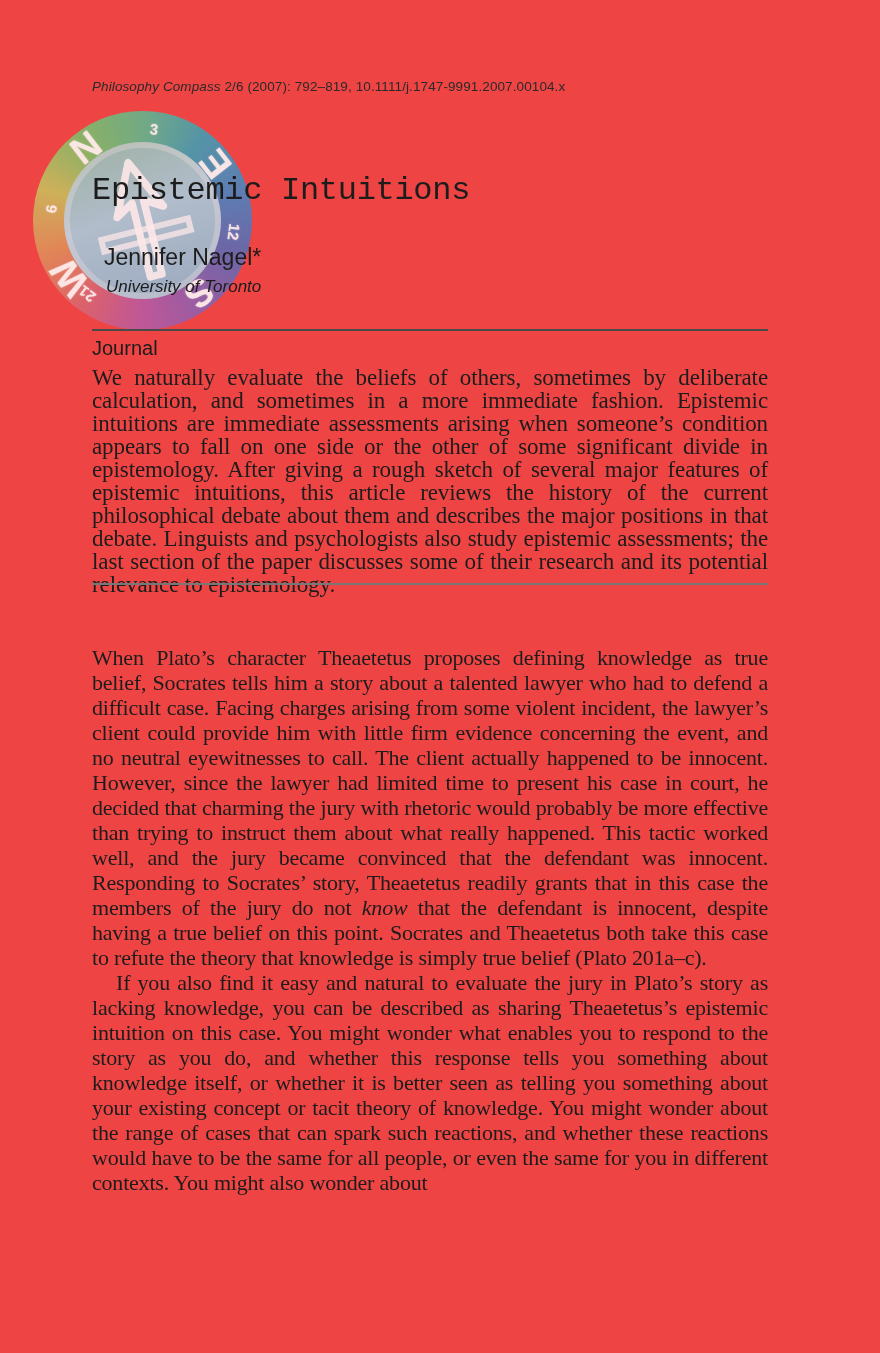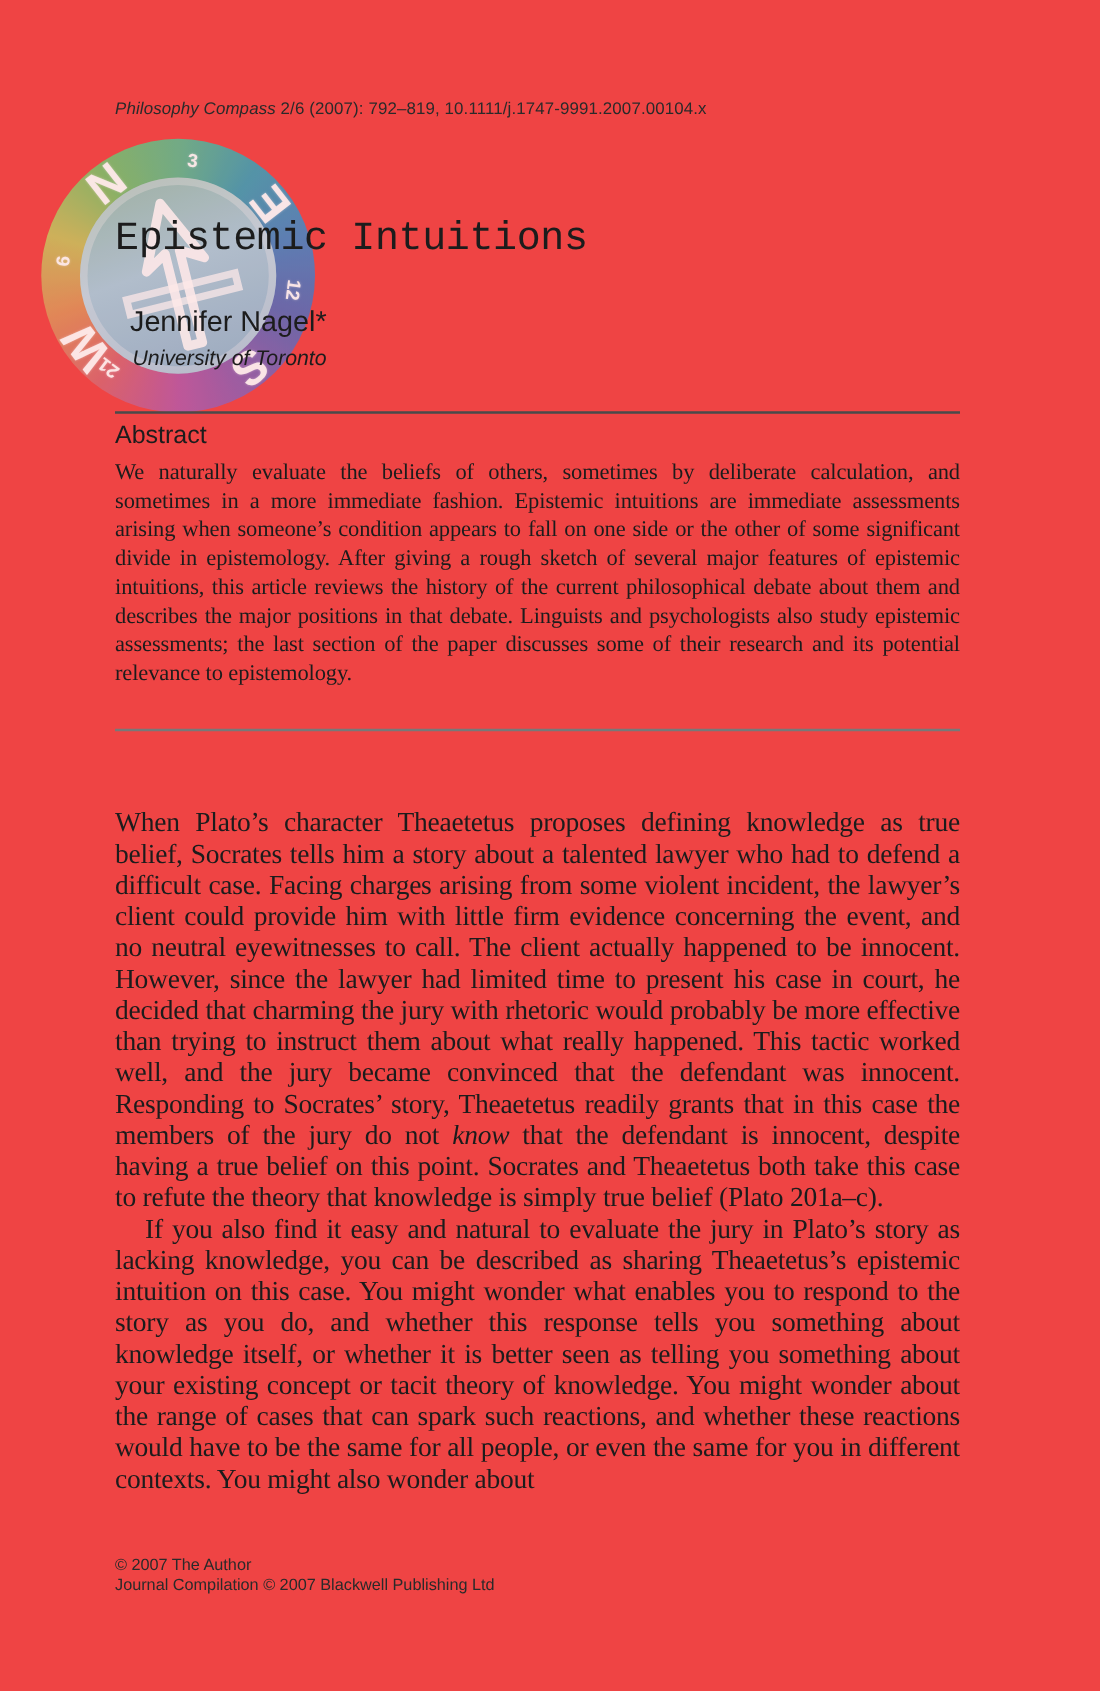--- a/index.html
+++ b/index.html
@@ -75,21 +75,21 @@
   .rule-top{top:329px;border-top-color:#4a4a4a;}
   .rule-bottom{top:583px;border-top-color:#787878;}
   
   .abstract-heading{
     position:absolute;left:92px;top:337px;margin:0;
     font-size:20px;font-weight:400;color:#1c1c1c;
   }
   .abstract-text{
     position:absolute;left:92px;top:366px;width:676px;margin:0;
     font-family:"Liberation Serif", serif;
-    font-size:18px;line-height:23px;text-align:justify;
+    font-size:23px;line-height:23px;text-align:justify;
     color:#1c1c1c;letter-spacing:-.1px;
   }
   
   .article-body{
     position:absolute;left:92px;top:645px;width:676px;height:578px;
     overflow:hidden;
     font-family:"Liberation Serif", serif;
     font-size:22px;line-height:25px;text-align:justify;
     color:#1c1c1c;letter-spacing:-.2px;
   }
@@ -125,27 +125,23 @@
     <span class="dial small d-12">12</span>
     <span class="dial small d-21">21</span>
     <span class="dial small d-6">6</span>
   </div>
 
   <h1 class="title">Epistemic Intuitions</h1>
   <p class="author">Jennifer Nagel*</p>
   <p class="affiliation">University of Toronto</p>
 
   <div class="rule rule-top"></div>
-  <h2 class="abstract-heading">Abstract</h2>
+  <h2 class="abstract-heading">Journal</h2>
   <p class="abstract-text">We naturally evaluate the beliefs of others, sometimes by deliberate calculation, and sometimes in a more immediate fashion. Epistemic intuitions are immediate assessments arising when someone’s condition appears to fall on one side or the other of some significant divide in epistemology. After giving a rough sketch of several major features of epistemic intuitions, this article reviews the history of the current philosophical debate about them and describes the major positions in that debate. Linguists and psychologists also study epistemic assessments; the last section of the paper discusses some of their research and its potential relevance to epistemology.</p>
   <div class="rule rule-bottom"></div>
 
   <div class="article-body">
     <p><span>When Plato’s character Theaetetus proposes defining knowledge as true belief, Socrates tells him a story about a talented lawyer who had to defend a difficult case. Facing charges arising from some violent incident, the lawyer’s client could provide him with little firm evidence concerning the event, and no neutral eyewitnesses to call. The client actually happened to be innocent. However, since the lawyer had limited time to present his case in court, he decided that charming the jury with rhetoric would probably be more effective than trying to instruct them about what really happened. This tactic worked well, and the jury became convinced that the defendant was innocent. Responding to Socrates’ story, Theaetetus readily grants that in this case the members of the jury do not </span><span class="ital">know</span><span> that the defendant is innocent, despite having a true belief on this point. Socrates and Theaetetus both take this case to refute the theory that knowledge is simply true belief (Plato 201a–c).</span></p>
     <p class="indented">If you also find it easy and natural to evaluate the jury in Plato’s story as lacking knowledge, you can be described as sharing Theaetetus’s epistemic intuition on this case. You might wonder what enables you to respond to the story as you do, and whether this response tells you something about knowledge itself, or whether it is better seen as telling you something about your existing concept or tacit theory of knowledge. You might wonder about the range of cases that can spark such reactions, and whether these reactions would have to be the same for all people, or even the same for you in different contexts. You might also wonder about</p>
   </div>
 
-  <div class="footer">
-    <div>© 2007 The Author</div>
-    <div>Journal Compilation © 2007 Blackwell Publishing Ltd</div>
-  </div>
 
 </div>
 
 </body></html>

